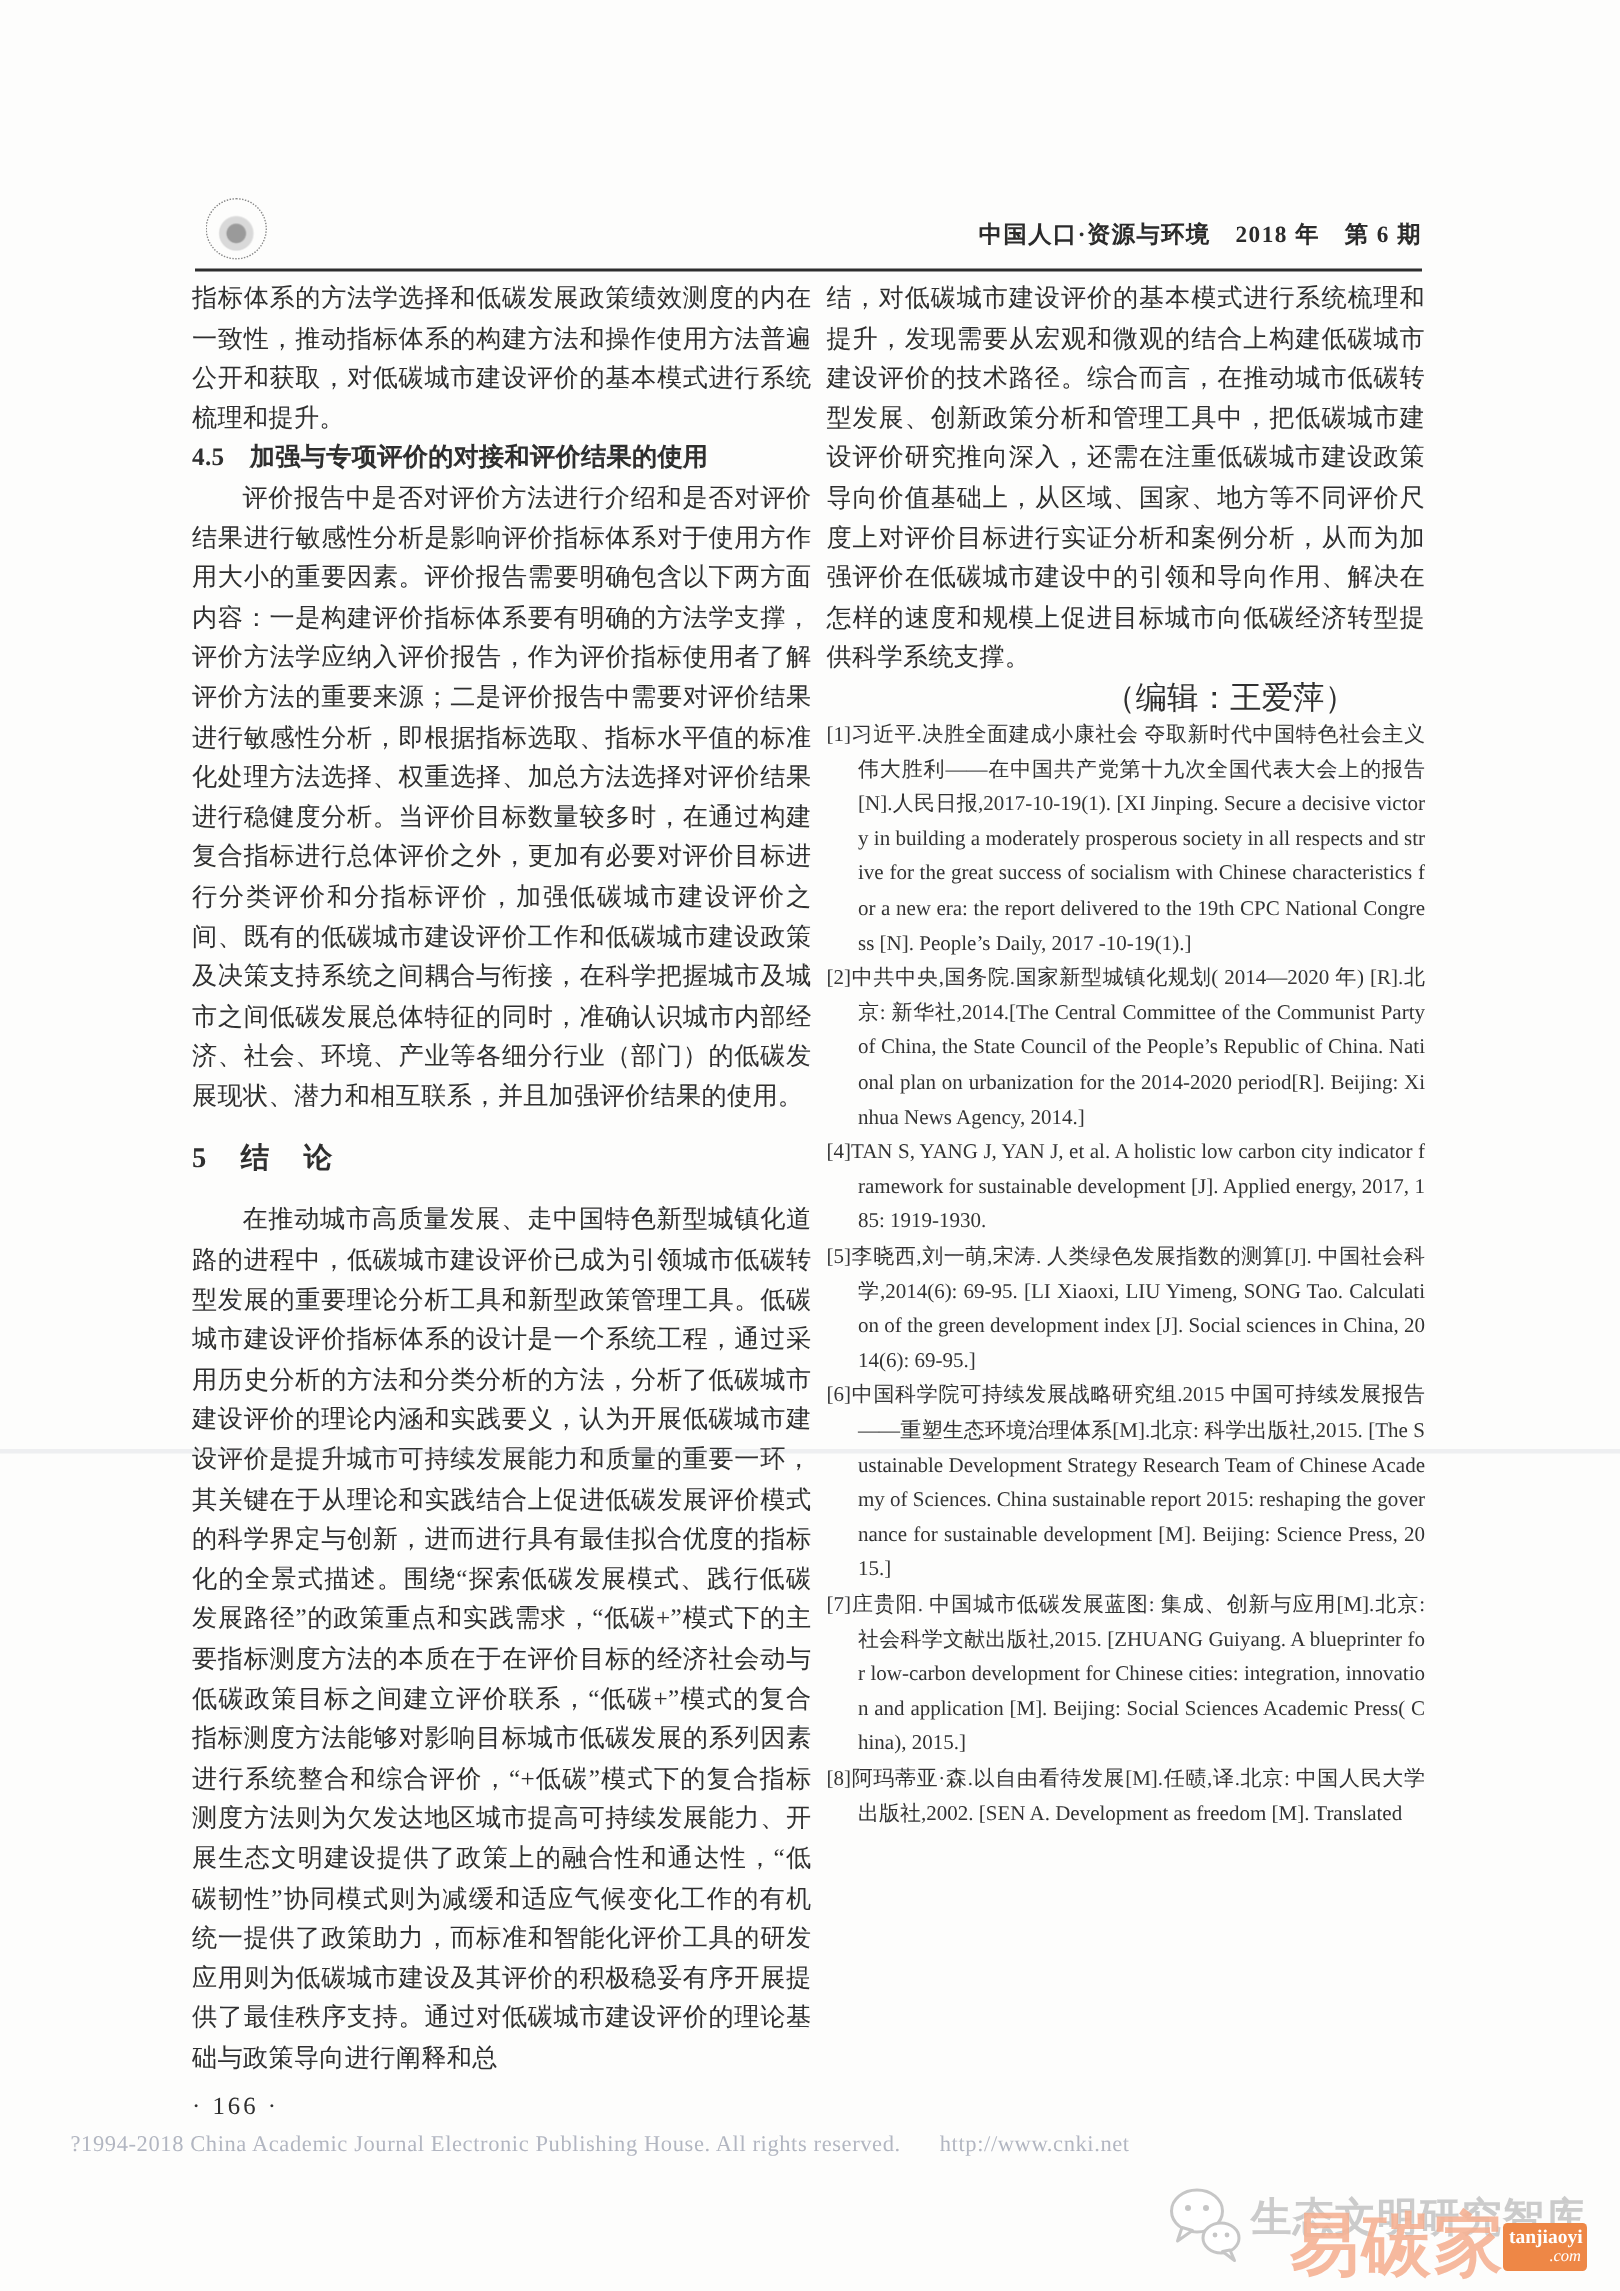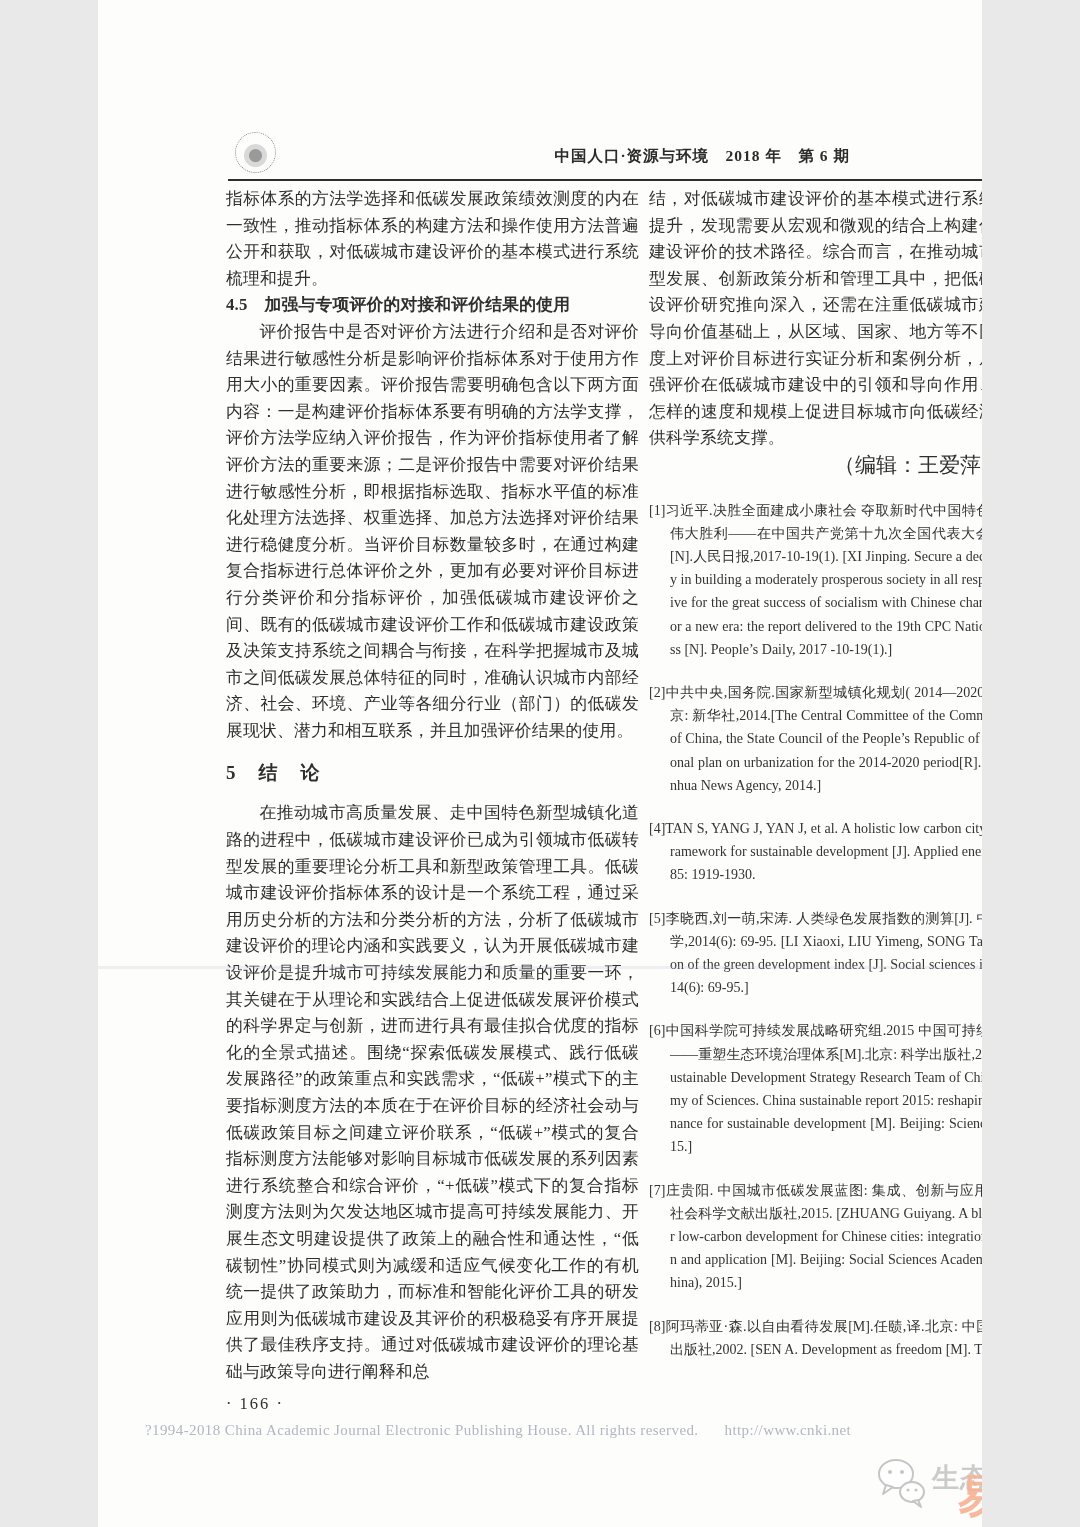--- a/index.html
+++ b/index.html
@@ -1,18 +1,18 @@
 <!DOCTYPE html>
 <html><head>
 <meta charset="utf-8">
 <style>
   html,body{margin:0;padding:0;}
   body{background:#e9e9e9;font-family:"Liberation Serif","DejaVu Serif",serif;}
   .page{
-    position:relative;width:884px;height:1527px;margin:0 auto;
+    position:relative;width:1080px;height:1527px;margin:0 auto;
     background:#fdfdfc;overflow:hidden;color:#2f2f2f;
   }
   
   .logo{
     position:absolute;left:137px;top:132px;width:39px;height:39px;border-radius:50%;
     border:1.5px dotted #8a8a8a;
     background:radial-gradient(circle at 50% 58%, #9a9a9a 0 6px, #d9d9d9 7px 11px, #fdfdfc 12px);
   }
   .header-text{
     position:absolute;right:132px;top:146px;font-size:15.5px;font-weight:bold;
@@ -36,21 +36,21 @@
   .section-heading{
     margin:14px 0 12px 0;font-size:19px;line-height:30px;font-weight:bold;letter-spacing:2px;
   }
   .page-number{margin-top:8px;font-size:16.5px;letter-spacing:2px;}
   .editor-note{
     font-size:21px;line-height:26.6px;text-align:right;padding-right:46px;
   }
   .refs-heading{margin-top:7px;font-size:14px;line-height:23.2px;text-align:left;}
   .ref{
     font-size:14px;line-height:23.2px;text-align:justify;word-break:break-all;
-    padding-left:21px;text-indent:-21px;color:#333;margin-top:20px;
+    padding-left:21px;text-indent:-21px;color:#333;
   }
   
   .scan-streak{
     position:absolute;left:0;top:966px;width:1080px;height:3px;
     background:rgba(185,192,204,0.22);
   }
   
   .footer{
     position:absolute;left:47px;top:1422px;width:980px;font-size:15px;
     color:#b2b6c1;letter-spacing:0.4px;

